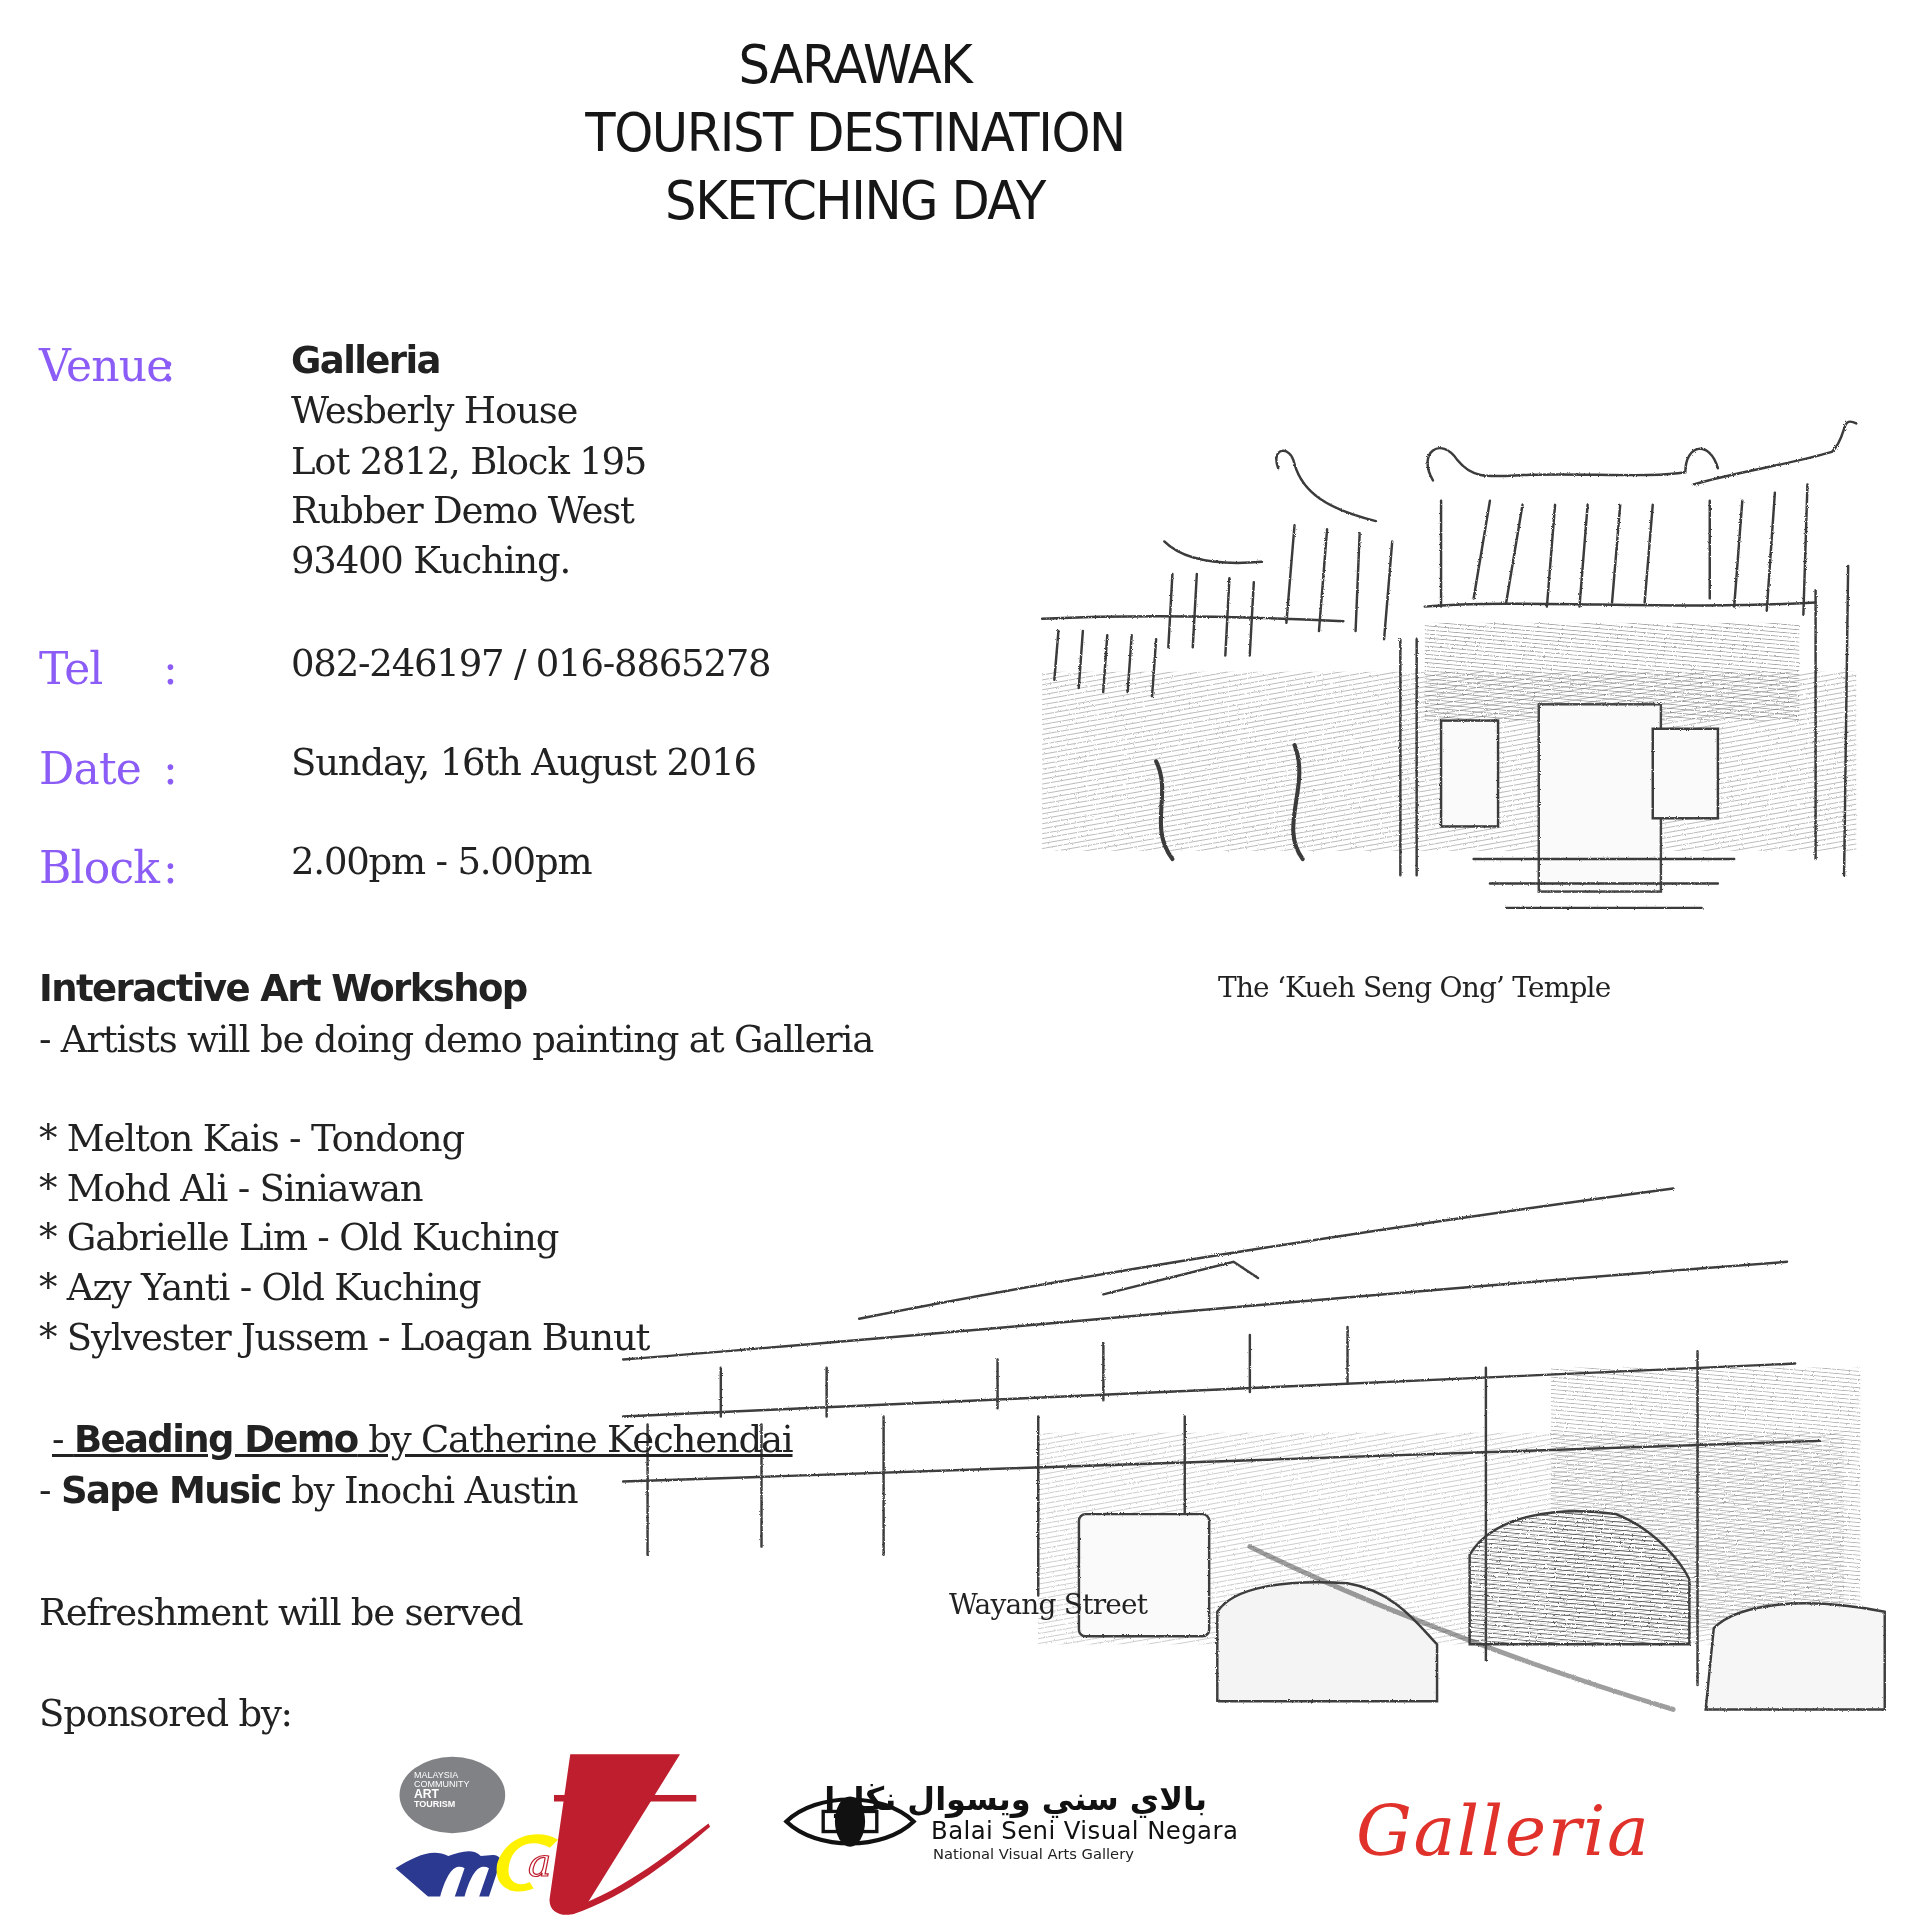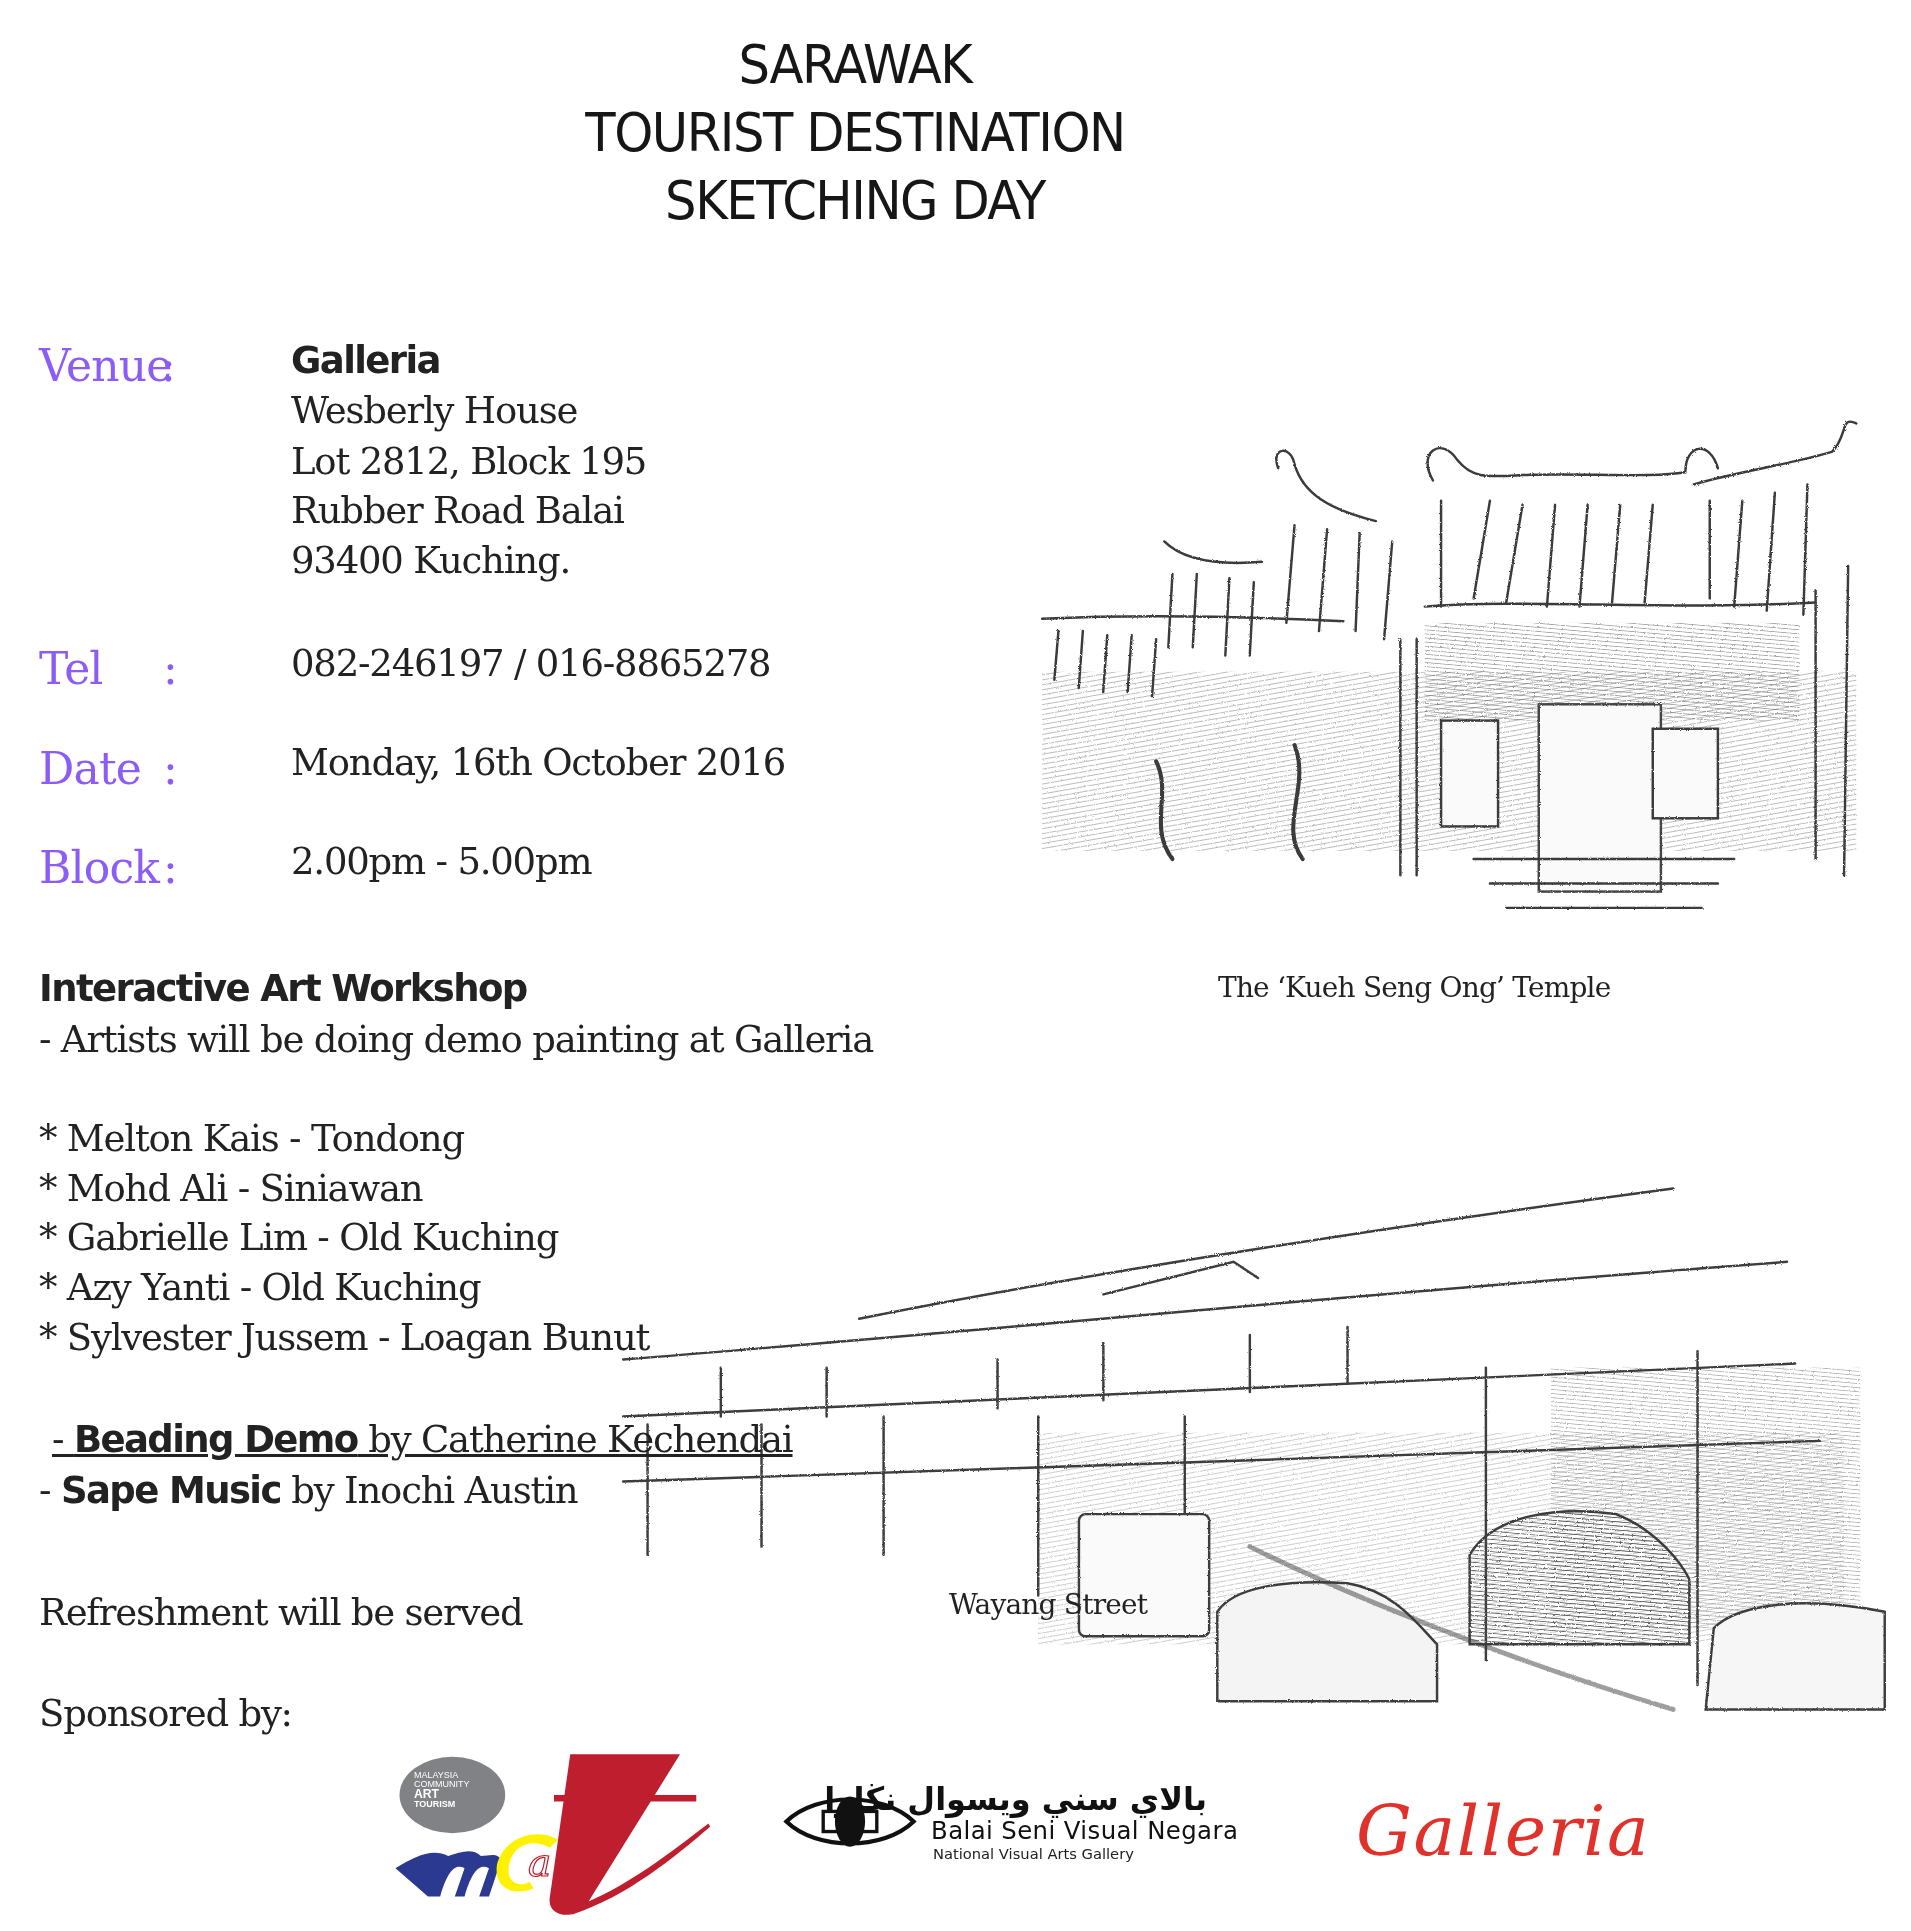--- a/index.html
+++ b/index.html
@@ -22,31 +22,31 @@
 <div class="abs title" style="top:33px;">SARAWAK</div>
 <div class="abs title" style="top:101px;">TOURIST DESTINATION</div>
 <div class="abs title" style="top:169px;">SKETCHING DAY</div>
 
 <div>
   <div class="abs lbl" style="left:39px; top:340px;">Venue</div>
   <div class="abs lbl" style="left:161px; top:340px;">:</div>
   <div class="abs val bold" style="left:291px; top:339px; font-size:37px;">Galleria</div>
   <div class="abs val" style="left:291px; top:389px;">Wesberly House</div>
   <div class="abs val" style="left:291px; top:440px;">Lot 2812, Block 195</div>
-  <div class="abs val" style="left:291px; top:489px;">Rubber Road Balai</div>
+  <div class="abs val" style="left:291px; top:489px;">Rubber Demo West</div>
   <div class="abs val" style="left:291px; top:539px;">93400 Kuching.</div>
 </div>
 
 <div class="abs lbl" style="left:39px; top:643px;">Tel</div>
 <div class="abs lbl" style="left:163px; top:643px;">:</div>
 <div class="abs val" style="left:291px; top:642px;">082-246197 / 016-8865278</div>
 
 <div class="abs lbl" style="left:39px; top:743px;">Date</div>
 <div class="abs lbl" style="left:163px; top:743px;">:</div>
-<div class="abs val" style="left:291px; top:741px;">Monday, 16th October 2016</div>
+<div class="abs val" style="left:291px; top:741px;">Sunday, 16th August 2016</div>
 
 <div class="abs lbl" style="left:39px; top:842px;">Block</div>
 <div class="abs lbl" style="left:163px; top:842px;">:</div>
 <div class="abs val" style="left:291px; top:840px;">2.00pm - 5.00pm</div>
 
 <div class="abs val bold" style="left:39px; top:967px; font-size:37px;">Interactive Art Workshop</div>
 <div class="abs val" style="left:39px; top:1018px;">- Artists will be doing demo painting at Galleria</div>
 
 <div class="abs val" style="left:39px; top:1117px;">* Melton Kais - Tondong</div>
 <div class="abs val" style="left:39px; top:1167px;">* Mohd Ali - Siniawan</div>

